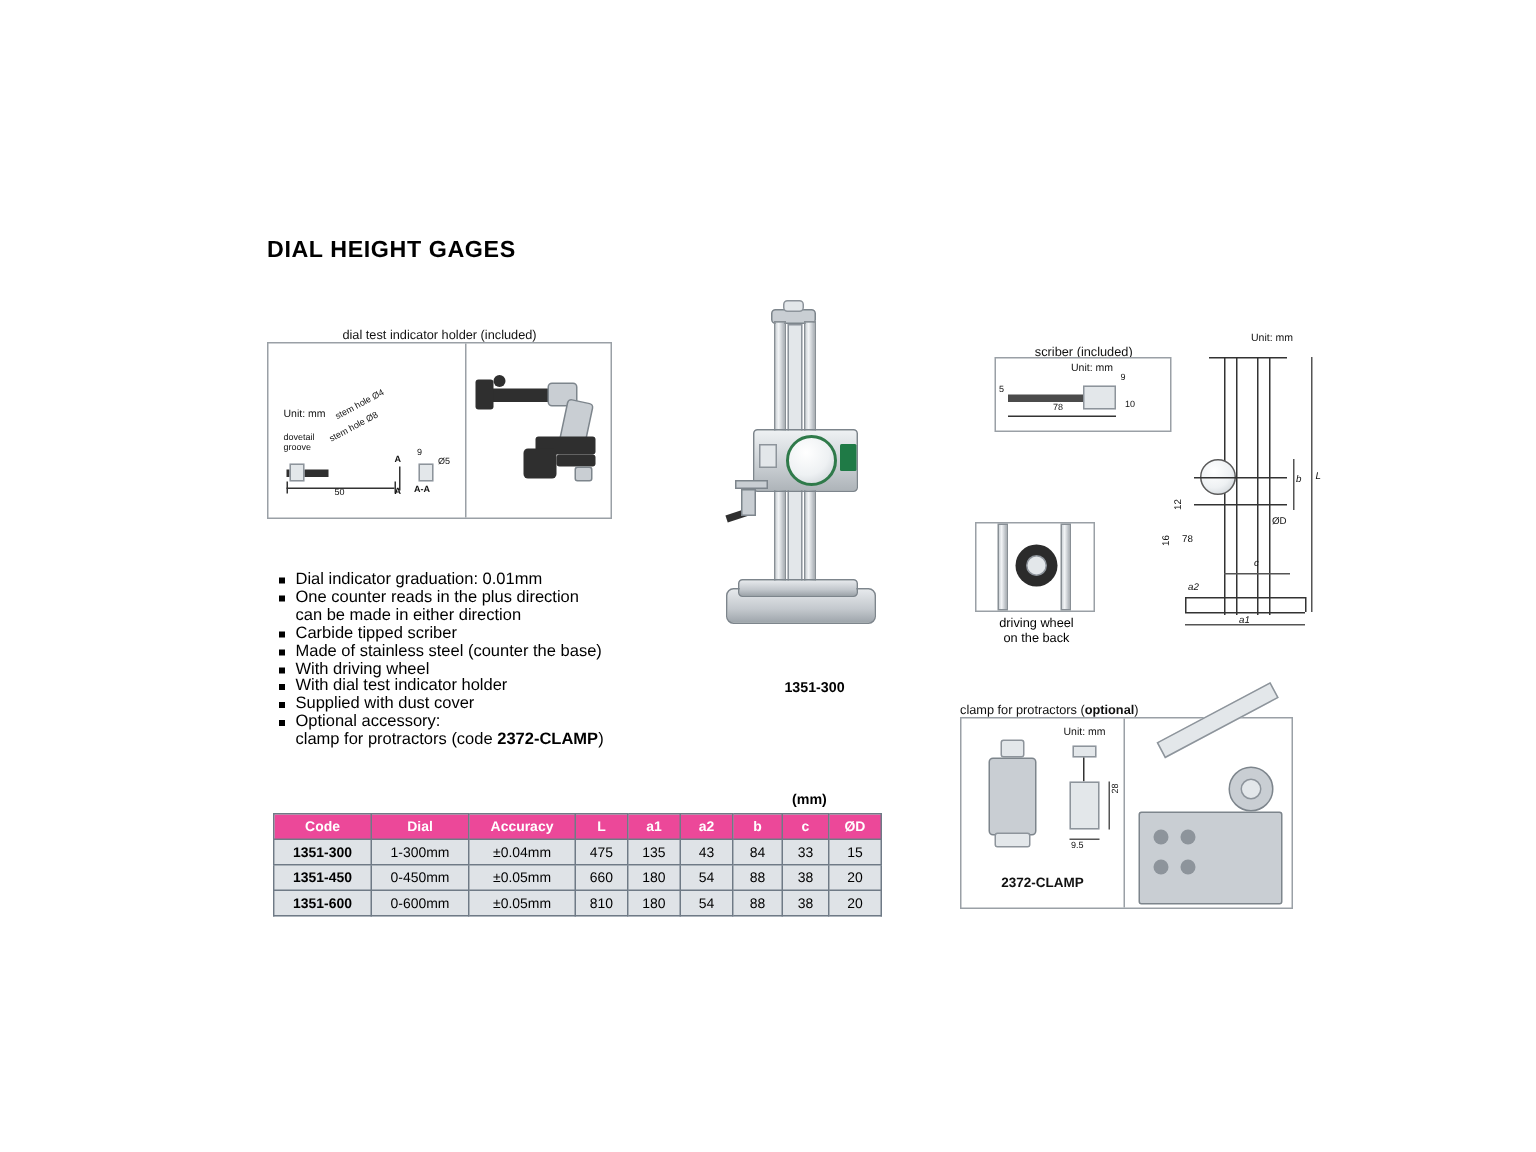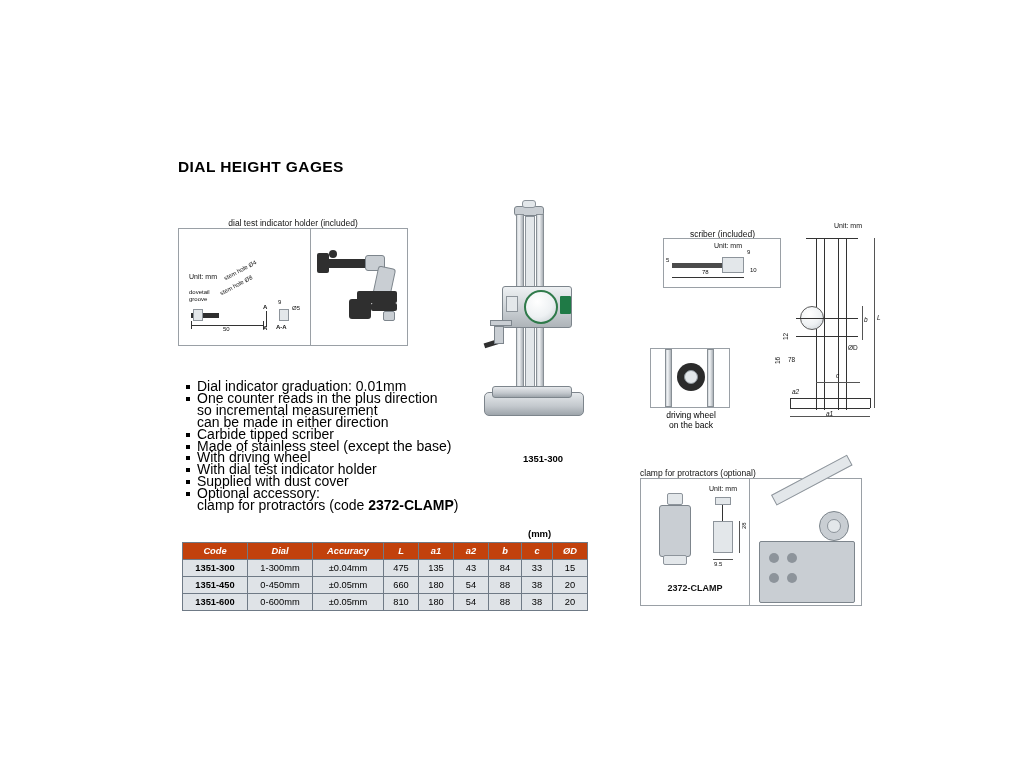--- a/index.html
+++ b/index.html
@@ -38,29 +38,29 @@
     background: #fff;
     box-sizing: border-box;
   }
   .boxcap {
     position: absolute;
     font-size: 8.5px;
     color: #111;
     text-align: center;
     white-space: nowrap;
   }
-  .boxcap b { font-weight: normal; }
+  .boxcap b { font-weight: bold; }
 
   
   .features {
     position: absolute;
     left: 186px;
     top: 381px;
     width: 330px;
-    font-size: 14px;
+    font-size: 11px;
     line-height: 11.9px;
   }
   .features ul {
     margin: 0;
     padding: 0;
     list-style: none;
   }
   .features li {
     position: relative;
     padding-left: 11px;
@@ -97,24 +97,23 @@
     font-size: 9.3px;
   }
   table.spec th, table.spec td {
     border: 1px solid #6f7a86;
     text-align: center;
     padding: 1px 0 2px 0;
     height: 13px;
     line-height: 12px;
   }
   table.spec thead th {
-    background: #c2410c;
+    background: #ec4899;
     color: #fff;
     font-weight: bold;
-    font-style: italic;
   }
   table.spec tbody td {
     background: #dfe3e7;
     color: #000;
   }
   table.spec tbody td.code {
     font-weight: bold;
   }
   .cw0 { width: 64px; }
   .cw1 { width: 64px; }
@@ -391,24 +390,23 @@
     <div class="blk" style="left:128px; top:74px; width:10px; height:10px; border-radius:50%; background:#8d949b;"></div>
     <div class="blk" style="left:146px; top:74px; width:10px; height:10px; border-radius:50%; background:#8d949b;"></div>
     <div class="blk" style="left:128px; top:94px; width:10px; height:10px; border-radius:50%; background:#8d949b;"></div>
     <div class="blk" style="left:146px; top:94px; width:10px; height:10px; border-radius:50%; background:#8d949b;"></div>
   </div>
 
   <div class="features">
     <ul>
       <li>Dial indicator graduation: 0.01mm</li>
       <li>One counter reads in the plus direction</li>
-      <li class="cont">so incremental measurement</li>
       <li class="cont">can be made in either direction</li>
       <li>Carbide tipped scriber</li>
-      <li>Made of stainless steel (except the base)</li>
+      <li>Made of stainless steel (counter the base)</li>
       <li>With driving wheel</li>
       <li>With dial test indicator holder</li>
       <li>Supplied with dust cover</li>
       <li>Optional accessory:</li>
       <li class="cont">clamp for protractors (code <span class="bold">2372-CLAMP</span>)</li>
     </ul>
   </div>
 
   <div class="mm-label">(mm)</div>
   <table class="spec">

